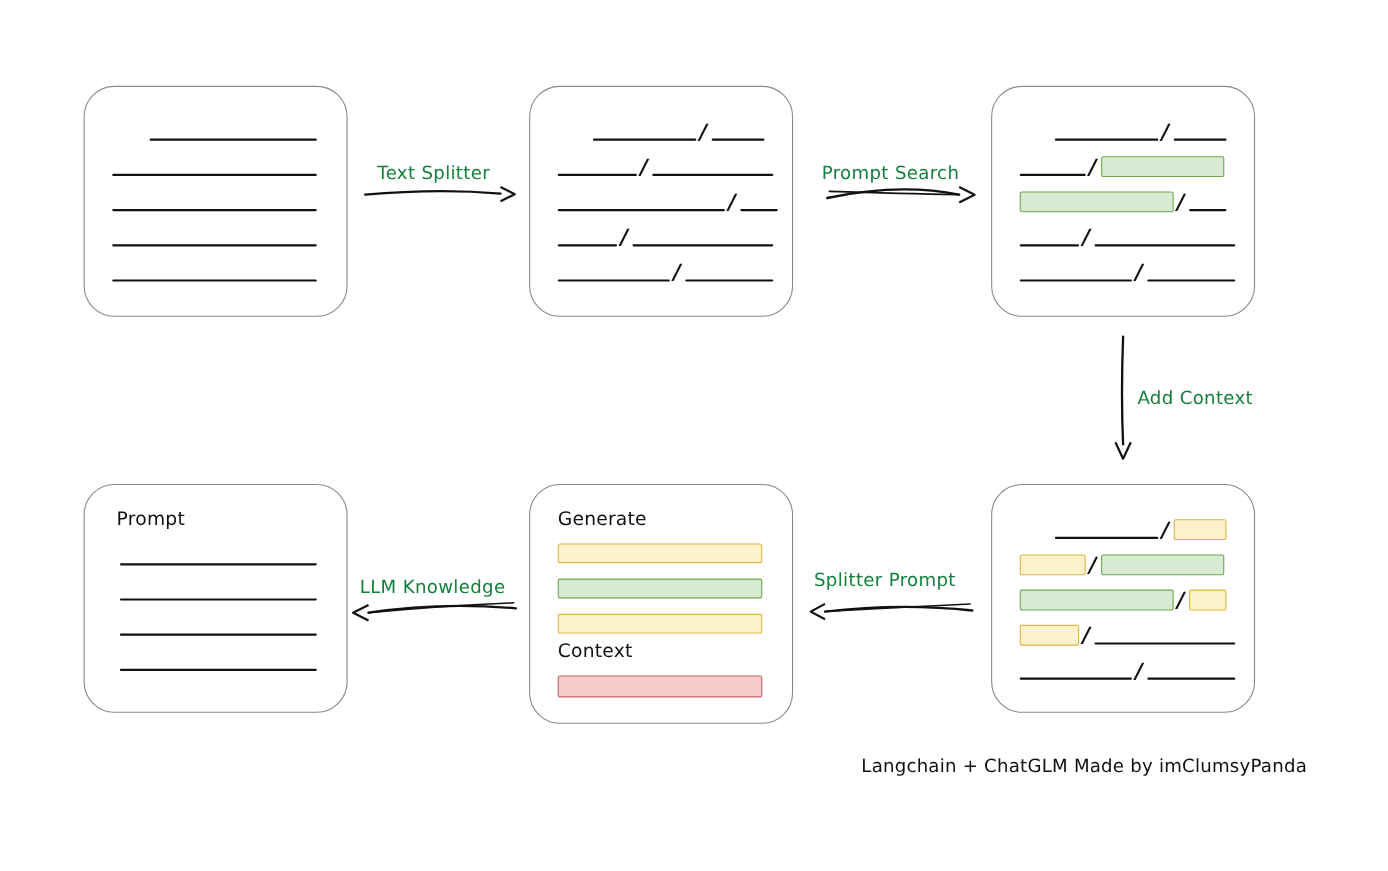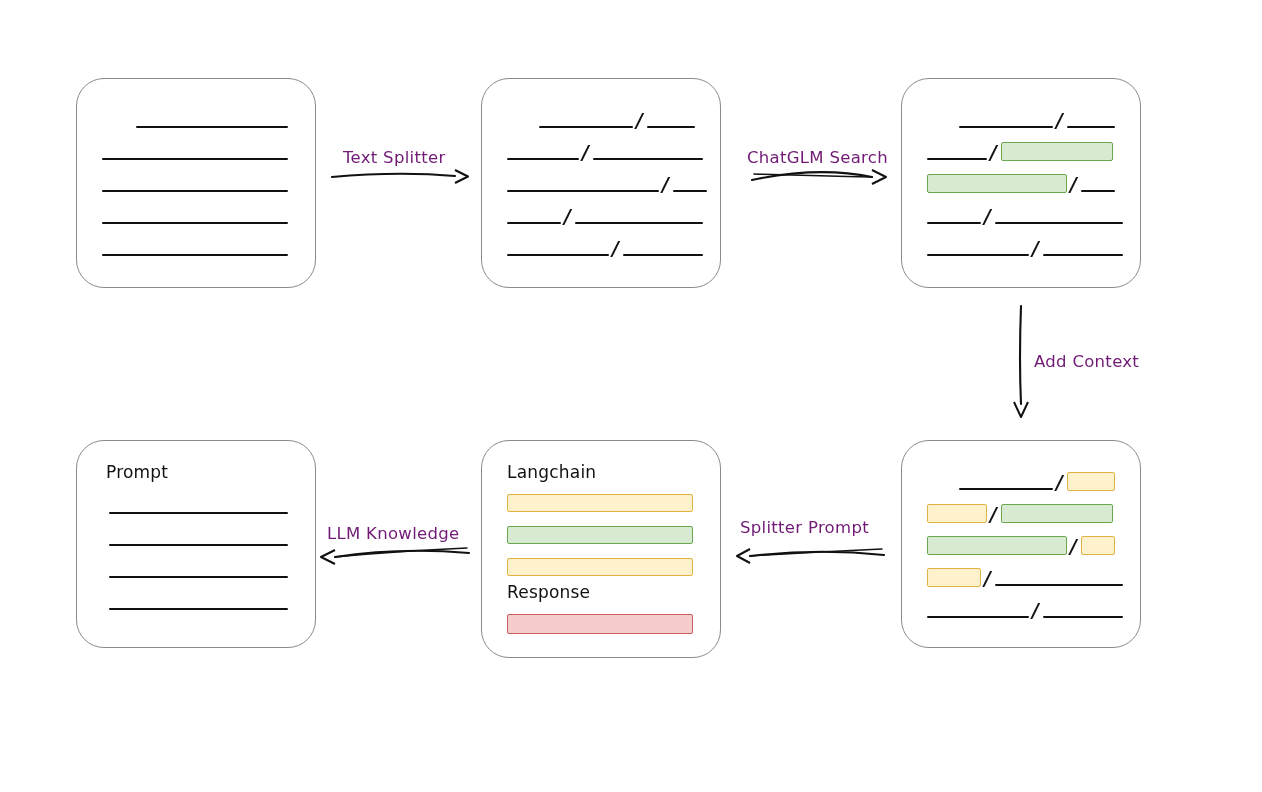--- a/index.html
+++ b/index.html
@@ -32,21 +32,21 @@
     position: absolute;
     font-size: 17px;
     letter-spacing: 0.2px;
     color: #111111;
     white-space: nowrap;
   }
   .arrow-label {
     position: absolute;
     font-size: 16.5px;
     letter-spacing: 0.3px;
-    color: #701a75;
+    color: #15803d;
     white-space: nowrap;
   }
   .credit {
     position: absolute;
     font-size: 16.5px;
     letter-spacing: 0.2px;
     color: #111111;
     white-space: nowrap;
   }
   .rule {
@@ -130,37 +130,38 @@
     <div class="chip" style="left: 927px; top: 536px; width: 140px; height: 19px; background: rgb(217, 234, 211); border-color: rgb(106, 168, 79);"></div>
     <div class="slash" style="left: 1070px; top: 537px;">/</div>
     <div class="chip" style="left: 1081px; top: 536px; width: 34px; height: 19px; background: rgb(253, 242, 204); border-color: rgb(224, 179, 68);"></div>
     <div class="chip" style="left: 927px; top: 568px; width: 54px; height: 19px; background: rgb(253, 242, 204); border-color: rgb(224, 179, 68);"></div>
     <div class="slash" style="left: 984px; top: 569px;">/</div>
     <div class="rule" style="left: 995px; top: 584px; width: 128px;"></div>
     <div class="rule" style="left: 927px; top: 616px; width: 102px;"></div>
     <div class="slash" style="left: 1032px; top: 601px;">/</div>
     <div class="rule" style="left: 1043px; top: 616px; width: 80px;"></div>
     <div class="box" style="left: 481px; top: 440px; width: 240px; height: 218px;"></div>
-    <div class="label" style="left: 507px; top: 462px;">Langchain</div>
-    <div class="label" style="left: 507px; top: 582px;">Response</div>
+    <div class="label" style="left: 507px; top: 462px;">Generate</div>
+    <div class="label" style="left: 507px; top: 582px;">Context</div>
     <div class="chip" style="left: 507px; top: 494px; width: 186px; height: 18px; background: rgb(253, 242, 204); border-color: rgb(224, 179, 68);"></div>
     <div class="chip" style="left: 507px; top: 526px; width: 186px; height: 18px; background: rgb(217, 234, 211); border-color: rgb(106, 168, 79);"></div>
     <div class="chip" style="left: 507px; top: 558px; width: 186px; height: 18px; background: rgb(253, 242, 204); border-color: rgb(224, 179, 68);"></div>
     <div class="chip" style="left: 507px; top: 614px; width: 186px; height: 20px; background: rgb(244, 204, 204); border-color: rgb(204, 95, 95);"></div>
     <div class="box" style="left: 76px; top: 440px; width: 240px; height: 208px;"></div>
     <div class="label" style="left: 106px; top: 462px;">Prompt</div>
     <div class="rule" style="left: 109px; top: 512px; width: 179px;"></div>
     <div class="rule" style="left: 109px; top: 544px; width: 179px;"></div>
     <div class="rule" style="left: 109px; top: 576px; width: 179px;"></div>
     <div class="rule" style="left: 109px; top: 608px; width: 179px;"></div>
     <div class="arrow-label" style="left: 343px; top: 148px;">Text Splitter</div>
-    <div class="arrow-label" style="left: 747px; top: 148px;">ChatGLM Search</div>
+    <div class="arrow-label" style="left: 747px; top: 148px;">Prompt Search</div>
     <div class="arrow-label" style="left: 1034px; top: 352px;">Add Context</div>
     <div class="arrow-label" style="left: 740px; top: 518px;">Splitter Prompt</div>
     <div class="arrow-label" style="left: 327px; top: 524px;">LLM Knowledge</div>
+    <div class="credit" style="left: 783px; top: 687px;">Langchain + ChatGLM Made by imClumsyPanda</div>
   </div>
 
 <svg class="overlay" viewBox="0 0 1262 792" xmlns="http://www.w3.org/2000/svg">
 
   <g>
     <path d="M332 177 Q 398 171 455 176" stroke="#111111" stroke-width="2.1" fill="none" stroke-linecap="round"></path>
     <path d="M455 170 L 468 176.5 L 455 183" stroke="#111111" stroke-width="2" fill="none" stroke-linejoin="round"></path>
   </g>
 
   <g>

